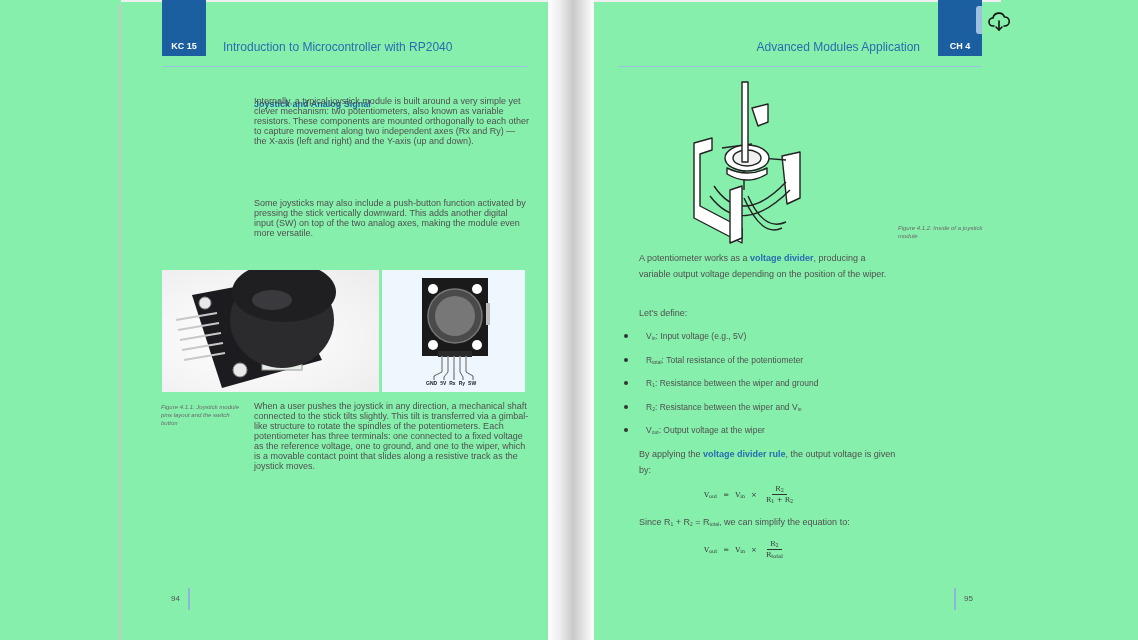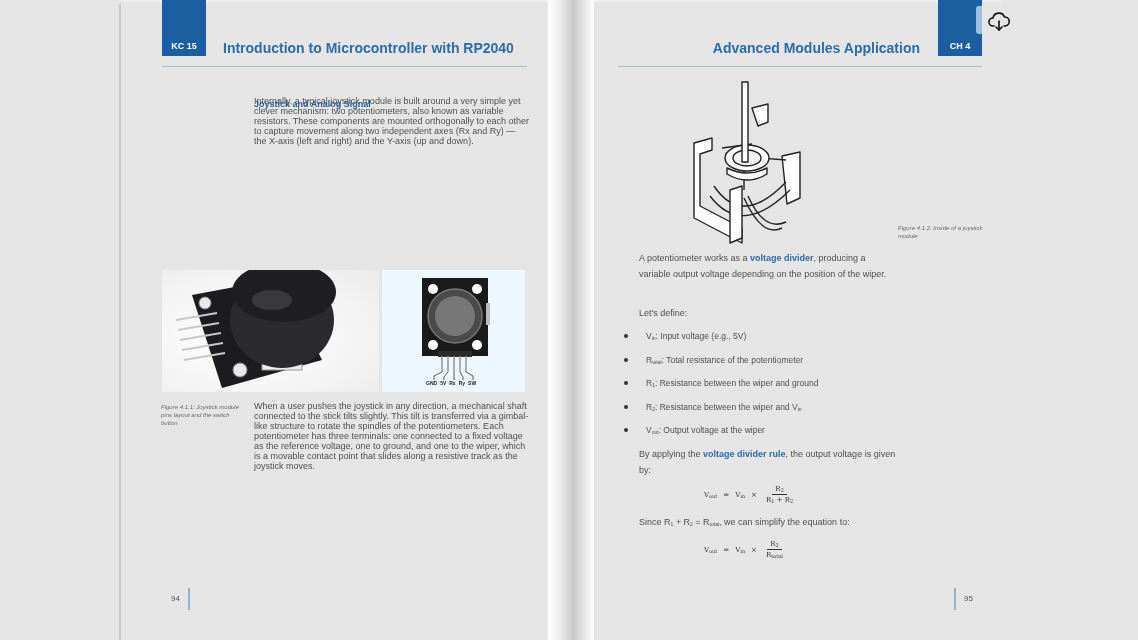--- a/index.html
+++ b/index.html
@@ -1,36 +1,36 @@
 <!DOCTYPE html>
 <html><head>
 <meta charset="utf-8">
 <style>
   * { box-sizing: border-box; margin: 0; padding: 0; }
   html, body { width: 1138px; height: 640px; overflow: hidden; background: #ffffff; }
   body { position: relative; font-family: "Liberation Sans", sans-serif; color: #4a4a4a; }
 
-  .viewer { position: absolute; left: 0; top: 0; width: 1138px; height: 640px; background: #e5e5e5; }
+  .viewer { position: absolute; left: 0; top: 0; width: 1138px; height: 640px; background: #86efac; }
   .book-edge-left { position: absolute; left: 119px; top: 4px; width: 2px; height: 636px; background: #c9c9c9; }
   .book-top-edge { position: absolute; left: 121px; top: 0; width: 880px; height: 2px; background: #efefef; }
 
   .spine { position: absolute; left: 548px; top: 0; width: 46px; height: 640px;
     background: linear-gradient(to right, #ffffff 0%, #eeeeee 25%, #d6d6d6 45%, #c9c9c9 55%, #e2e2e2 75%, #ffffff 100%); }
 
   .page { position: absolute; top: 0; height: 640px; }
   .page-left { left: 121px; width: 430px; }
   .page-right { left: 592px; width: 410px; }
 
   .chapter-tab { position: absolute; top: 0; height: 56px; background: #1b5fa0; color: #fff;
     font-weight: bold; font-size: 9px; display: flex; align-items: flex-end; justify-content: center; padding-bottom: 5px; }
   .tab-left { left: 41px; width: 44px; }
   .tab-right { left: 346px; width: 44px; }
   .tab-right .tab-notch { position: absolute; right: 0; top: 6px; width: 6px; height: 28px; background: #9ec0e0; border-radius: 3px 0 0 3px; }
 
-  .running-head { position: absolute; top: 40px; font-size: 14px; font-weight: bold; color: #2a6cb0; }
+  .running-head { position: absolute; top: 40px; font-size: 12px; font-weight: normal; color: #2a6cb0; }
   .rh-left { left: 102px; }
   .rh-right { right: 82px; text-align: left; }
 
   .header-rule { position: absolute; top: 66px; height: 1px; background: #9ec0e0; }
   .rule-left { left: 41px; width: 365px; }
   .rule-right { left: 26px; width: 364px; }
 
   .section-title { position: absolute; left: 133px; top: 79px; font-size: 9px; font-weight: bold; color: #1f5f9e; margin-top: 20px; }
   .para { position: absolute; font-size: 9px; line-height: 10px; color: #505050; }
   .p1 { left: 133px; top: 96px; width: 275px; }
@@ -86,20 +86,21 @@
 
   <div class="page page-left">
     <div class="chapter-tab tab-left">
       <span>KC 15</span>
     </div>
     <div class="running-head rh-left">Introduction to Microcontroller with RP2040</div>
     <div class="header-rule rule-left"></div>
 
     <div class="section-title">Joystick and Analog Signal</div>
     <p class="para p1">Internally, a typical joystick module is built around a very simple yet clever mechanism: two potentiometers, also known as variable resistors. These components are mounted orthogonally to each other to capture movement along two independent axes (Rx and Ry) — the X-axis (left and right) and the Y-axis (up and down).</p>
+    <p class="para p2">Some joysticks may also include a push-button function activated by pressing the stick vertically downward. This adds another digital input (SW) on top of the two analog axes, making the module even more versatile.</p>
 
     <div class="figure-row">
       <div class="photo">
         <svg width="217" height="122" viewBox="0 0 217 122">
           <polygon points="30,25 120,8 160,90 60,118" fill="#1c1c20"></polygon>
           <circle cx="43" cy="33" r="6" fill="#e8e8e8" stroke="#888" stroke-width="1"></circle>
           <circle cx="78" cy="100" r="7" fill="#e8e8e8" stroke="#888" stroke-width="1"></circle>
           <circle cx="158" cy="72" r="6" fill="#e8e8e8" stroke="#888" stroke-width="1"></circle>
           <g stroke="#c8c8c8" stroke-width="2">
             <line x1="14" y1="50" x2="55" y2="43"></line>

